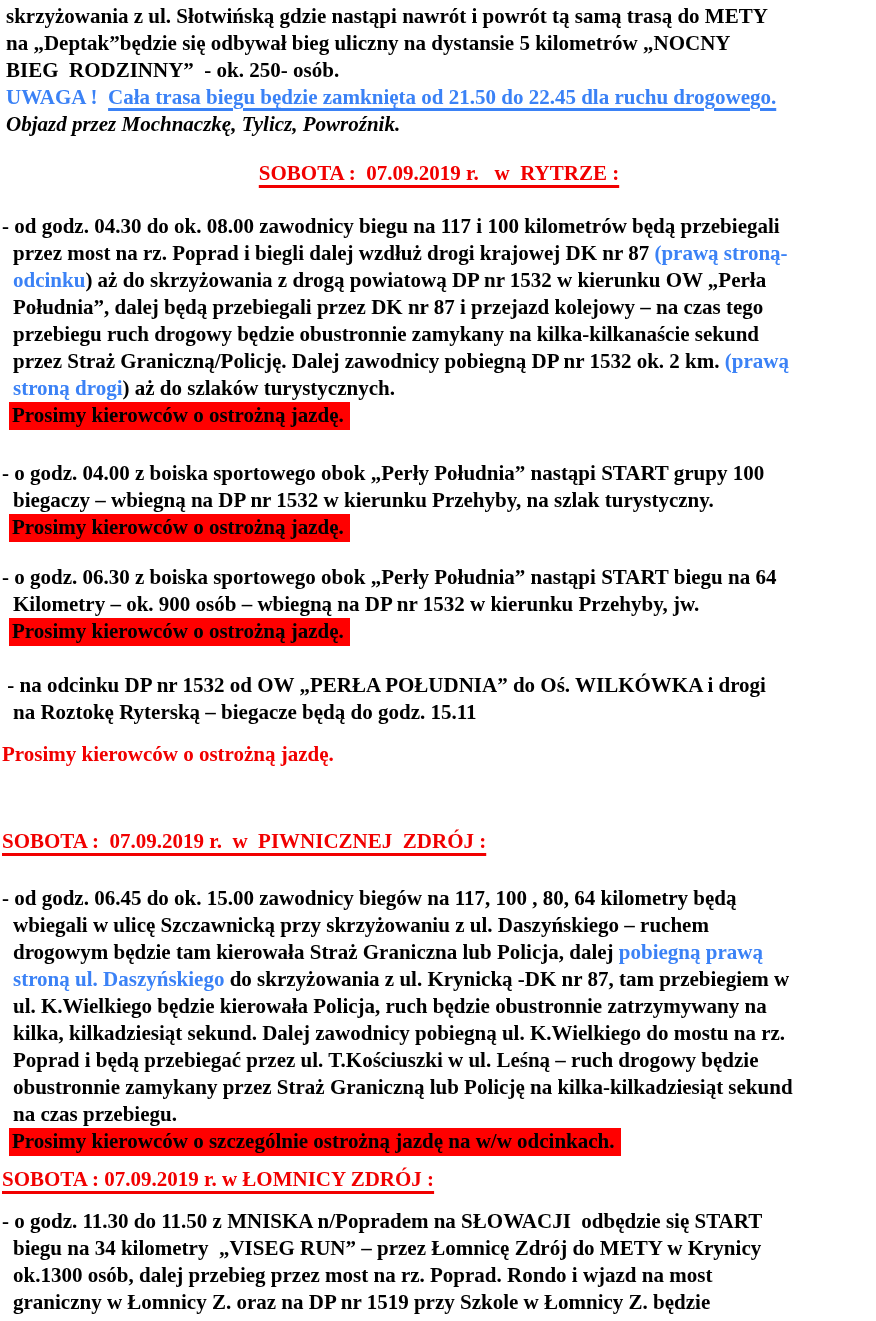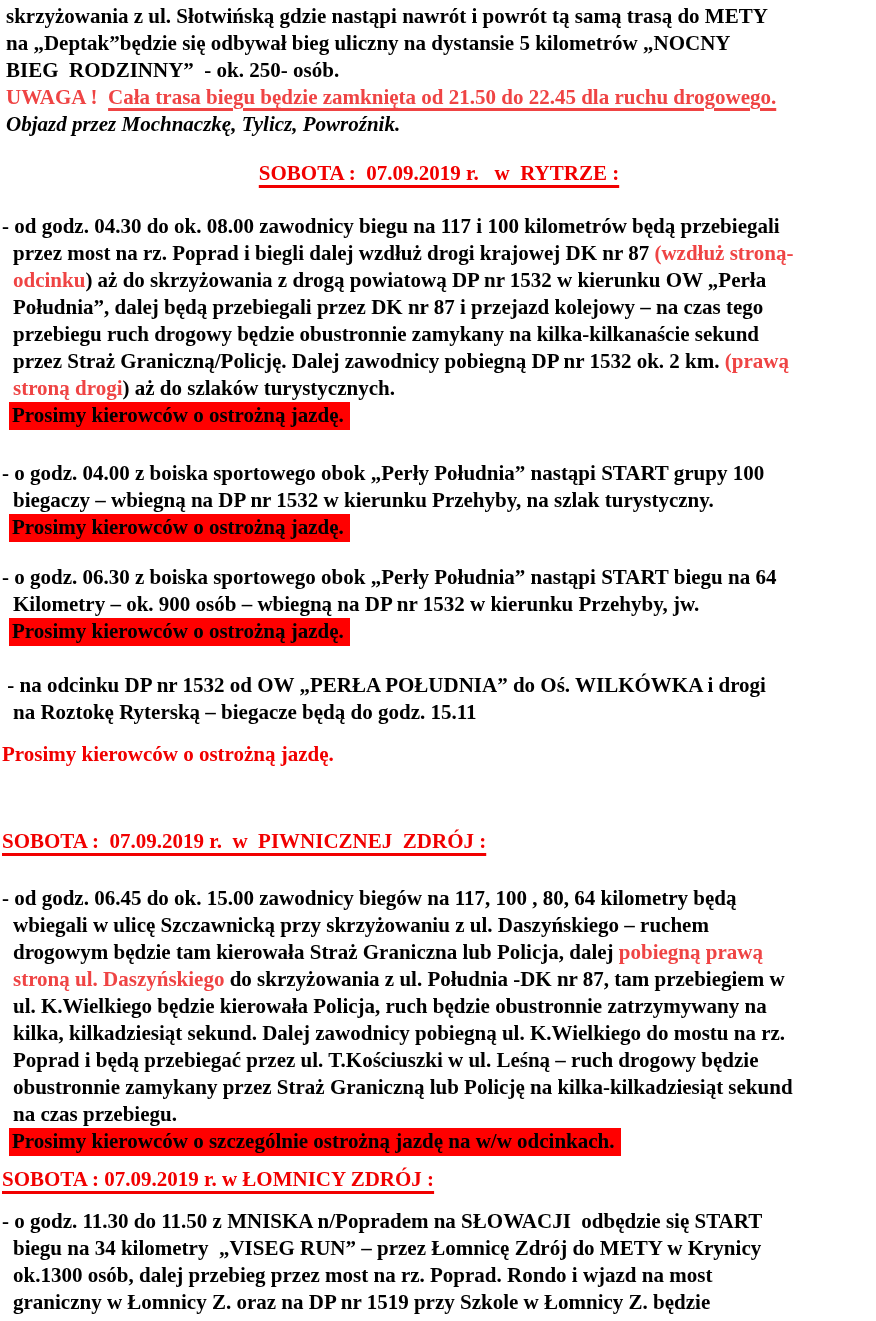--- a/index.html
+++ b/index.html
@@ -4,21 +4,21 @@
 <style>
   html, body { margin:0; padding:0; }
   body {
     width:876px; height:1321px; background:#ffffff; overflow:hidden;
     font-family:"Liberation Serif","DejaVu Serif",serif;
     font-weight:bold; font-size:21px; line-height:27px; color:#000000;
   }
   .doc { padding:3px 0 0 2px; }
   .ln { white-space:pre-wrap; }
   .intro .ln { padding-left:4px; }
-  .red { color:#ef4444; }
+  .red { color:#3b82f6; }
   .italic { font-style:italic; }
   .u {
     text-decoration:underline;
     text-decoration-thickness:2.5px;
     text-underline-offset:4px;
   }
   .heading { color:#f10000; }
   .heading .hu {
     white-space:pre-wrap;
     text-decoration:underline;
@@ -55,21 +55,21 @@
     <div class="ln">na „Deptak”będzie się odbywał bieg uliczny na dystansie 5 kilometrów „NOCNY</div>
     <div class="ln">BIEG  RODZINNY”  - ok. 250- osób.</div>
     <div class="ln red"><span>UWAGA !  </span><span class="u">Cała trasa biegu będzie zamknięta od 21.50 do 22.45 dla ruchu drogowego.</span></div>
     <div class="ln italic">Objazd przez Mochnaczkę, Tylicz, Powroźnik.</div>
   </div>
 
   <div class="heading h-rytro"><span class="hu">SOBOTA :  07.09.2019 r.   w  RYTRZE :</span></div>
 
   <div class="para hang p-rytro-1">
     <div class="ln first">- od godz. 04.30 do ok. 08.00 zawodnicy biegu na 117 i 100 kilometrów będą przebiegali</div>
-    <div class="ln"><span>przez most na rz. Poprad i biegli dalej wzdłuż drogi krajowej DK nr 87 </span><span class="red">(wzdłuż stroną-</span></div>
+    <div class="ln"><span>przez most na rz. Poprad i biegli dalej wzdłuż drogi krajowej DK nr 87 </span><span class="red">(prawą stroną-</span></div>
     <div class="ln"><span class="red">odcinku</span><span>) aż do skrzyżowania z drogą powiatową DP nr 1532 w kierunku OW „Perła</span></div>
     <div class="ln">Południa”, dalej będą przebiegali przez DK nr 87 i przejazd kolejowy – na czas tego</div>
     <div class="ln">przebiegu ruch drogowy będzie obustronnie zamykany na kilka-kilkanaście sekund</div>
     <div class="ln"><span>przez Straż Graniczną/Policję. Dalej zawodnicy pobiegną DP nr 1532 ok. 2 km. </span><span class="red">(prawą</span></div>
     <div class="ln"><span class="red">stroną drogi</span><span>) aż do szlaków turystycznych.</span></div>
     <div class="hl">Prosimy kierowców o ostrożną jazdę.</div>
   </div>
 
   <div class="para hang p-rytro-2">
     <div class="ln first">- o godz. 04.00 z boiska sportowego obok „Perły Południa” nastąpi START grupy 100</div>
@@ -88,21 +88,21 @@
     <div class="ln">na Roztokę Ryterską – biegacze będą do godz. 15.11</div>
     <div class="ln rednote first">Prosimy kierowców o ostrożną jazdę.</div>
   </div>
 
   <div class="heading h-piwniczna"><span class="hu">SOBOTA :  07.09.2019 r.  w  PIWNICZNEJ  ZDRÓJ :</span></div>
 
   <div class="para hang p-piwniczna-1">
     <div class="ln first">- od godz. 06.45 do ok. 15.00 zawodnicy biegów na 117, 100 , 80, 64 kilometry będą</div>
     <div class="ln">wbiegali w ulicę Szczawnicką przy skrzyżowaniu z ul. Daszyńskiego – ruchem</div>
     <div class="ln"><span>drogowym będzie tam kierowała Straż Graniczna lub Policja, dalej </span><span class="red">pobiegną prawą</span></div>
-    <div class="ln"><span class="red">stroną ul. Daszyńskiego</span><span> do skrzyżowania z ul. Południa -DK nr 87, tam przebiegiem w</span></div>
+    <div class="ln"><span class="red">stroną ul. Daszyńskiego</span><span> do skrzyżowania z ul. Krynicką -DK nr 87, tam przebiegiem w</span></div>
     <div class="ln">ul. K.Wielkiego będzie kierowała Policja, ruch będzie obustronnie zatrzymywany na</div>
     <div class="ln">kilka, kilkadziesiąt sekund. Dalej zawodnicy pobiegną ul. K.Wielkiego do mostu na rz.</div>
     <div class="ln">Poprad i będą przebiegać przez ul. T.Kościuszki w ul. Leśną – ruch drogowy będzie</div>
     <div class="ln">obustronnie zamykany przez Straż Graniczną lub Policję na kilka-kilkadziesiąt sekund</div>
     <div class="ln">na czas przebiegu.</div>
     <div class="hl">Prosimy kierowców o szczególnie ostrożną jazdę na w/w odcinkach.</div>
   </div>
 
   <div class="heading h-lomnica"><span class="hu">SOBOTA : 07.09.2019 r. w ŁOMNICY ZDRÓJ :</span></div>
 

